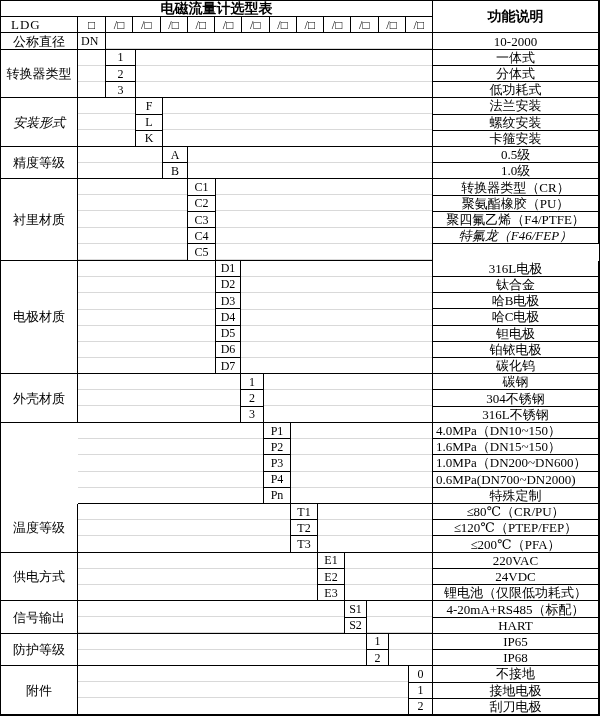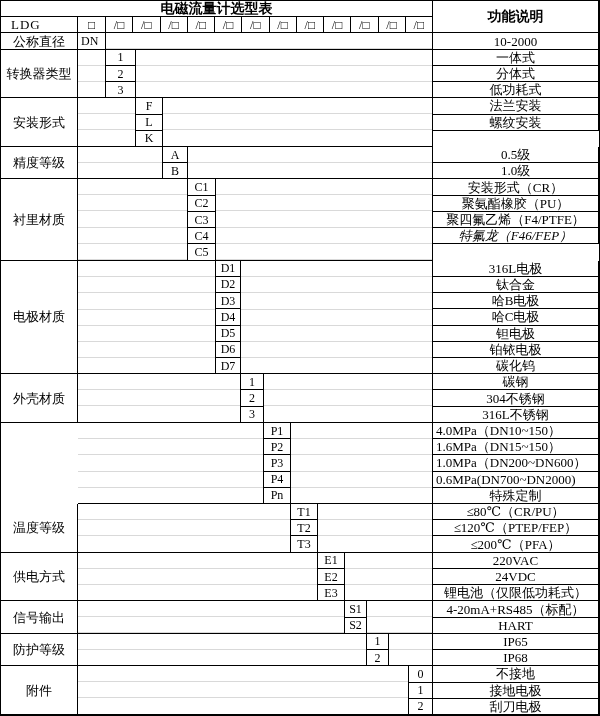--- a/index.html
+++ b/index.html
@@ -73,39 +73,40 @@
     <div class="cell gap-cell" style="grid-area: 3 / 3 / span 1 / span 13;"></div>
     <div class="cell label-cell" style="grid-area: 4 / 1 / span 3 / span 1;">转换器类型</div>
     <div class="cell gap-cell" style="grid-area: 4 / 2 / span 3 / span 1;"></div>
     <div class="cell code-cell" style="grid-area: 4 / 3 / span 1 / span 1;">1</div>
     <div class="cell desc-cell" style="grid-area: 4 / 16 / span 1 / span 1;">一体式</div>
     <div class="cell code-cell" style="grid-area: 5 / 3 / span 1 / span 1;">2</div>
     <div class="cell desc-cell" style="grid-area: 5 / 16 / span 1 / span 1;">分体式</div>
     <div class="cell code-cell" style="grid-area: 6 / 3 / span 1 / span 1;">3</div>
     <div class="cell desc-cell" style="grid-area: 6 / 16 / span 1 / span 1;">低功耗式</div>
     <div class="cell gap-cell" style="grid-area: 4 / 4 / span 3 / span 12;"></div>
-    <div class="cell label-cell" style="grid-area: 7 / 1 / span 3 / span 1;">安装形式</div>
+    <div class="cell label-cell" style="grid-area: 7 / 1 / span 3 / span 1; font-style: italic;">安装形式</div>
     <div class="cell gap-cell" style="grid-area: 7 / 2 / span 3 / span 2;"></div>
     <div class="cell code-cell" style="grid-area: 7 / 4 / span 1 / span 1;">F</div>
     <div class="cell desc-cell" style="grid-area: 7 / 16 / span 1 / span 1;">法兰安装</div>
     <div class="cell code-cell" style="grid-area: 8 / 4 / span 1 / span 1;">L</div>
     <div class="cell desc-cell" style="grid-area: 8 / 16 / span 1 / span 1;">螺纹安装</div>
     <div class="cell code-cell" style="grid-area: 9 / 4 / span 1 / span 1;">K</div>
+    <div class="cell desc-cell" style="grid-area: 9 / 16 / span 1 / span 1;">卡箍安装</div>
     <div class="cell gap-cell" style="grid-area: 7 / 5 / span 3 / span 11;"></div>
     <div class="cell label-cell" style="grid-area: 10 / 1 / span 2 / span 1;">精度等级</div>
     <div class="cell gap-cell" style="grid-area: 10 / 2 / span 2 / span 3;"></div>
     <div class="cell code-cell" style="grid-area: 10 / 5 / span 1 / span 1;">A</div>
     <div class="cell desc-cell" style="grid-area: 10 / 16 / span 1 / span 1;">0.5级</div>
     <div class="cell code-cell" style="grid-area: 11 / 5 / span 1 / span 1;">B</div>
     <div class="cell desc-cell" style="grid-area: 11 / 16 / span 1 / span 1;">1.0级</div>
     <div class="cell gap-cell" style="grid-area: 10 / 6 / span 2 / span 10;"></div>
     <div class="cell label-cell" style="grid-area: 12 / 1 / span 5 / span 1;">衬里材质</div>
     <div class="cell gap-cell" style="grid-area: 12 / 2 / span 5 / span 4;"></div>
     <div class="cell code-cell" style="grid-area: 12 / 6 / span 1 / span 1;">C1</div>
-    <div class="cell desc-cell" style="grid-area: 12 / 16 / span 1 / span 1;">安装形式（CR）</div>
+    <div class="cell desc-cell" style="grid-area: 12 / 16 / span 1 / span 1;">转换器类型（CR）</div>
     <div class="cell code-cell" style="grid-area: 13 / 6 / span 1 / span 1;">C2</div>
     <div class="cell desc-cell" style="grid-area: 13 / 16 / span 1 / span 1;">聚氨酯橡胶（PU）</div>
     <div class="cell code-cell" style="grid-area: 14 / 6 / span 1 / span 1;">C3</div>
     <div class="cell desc-cell" style="grid-area: 14 / 16 / span 1 / span 1;">聚四氟乙烯（F4/PTFE）</div>
     <div class="cell code-cell" style="grid-area: 15 / 6 / span 1 / span 1; text-align: center;">C4</div>
     <div class="cell desc-cell" style="grid-area: 15 / 16 / span 1 / span 1; font-style: italic;">特氟龙（F46/FEP）</div>
     <div class="cell code-cell" style="grid-area: 16 / 6 / span 1 / span 1;">C5</div>
     <div class="cell gap-cell" style="grid-area: 12 / 7 / span 5 / span 9;"></div>
     <div class="cell label-cell" style="grid-area: 17 / 1 / span 7 / span 1;">电极材质</div>
     <div class="cell gap-cell" style="grid-area: 17 / 2 / span 7 / span 5;"></div>

